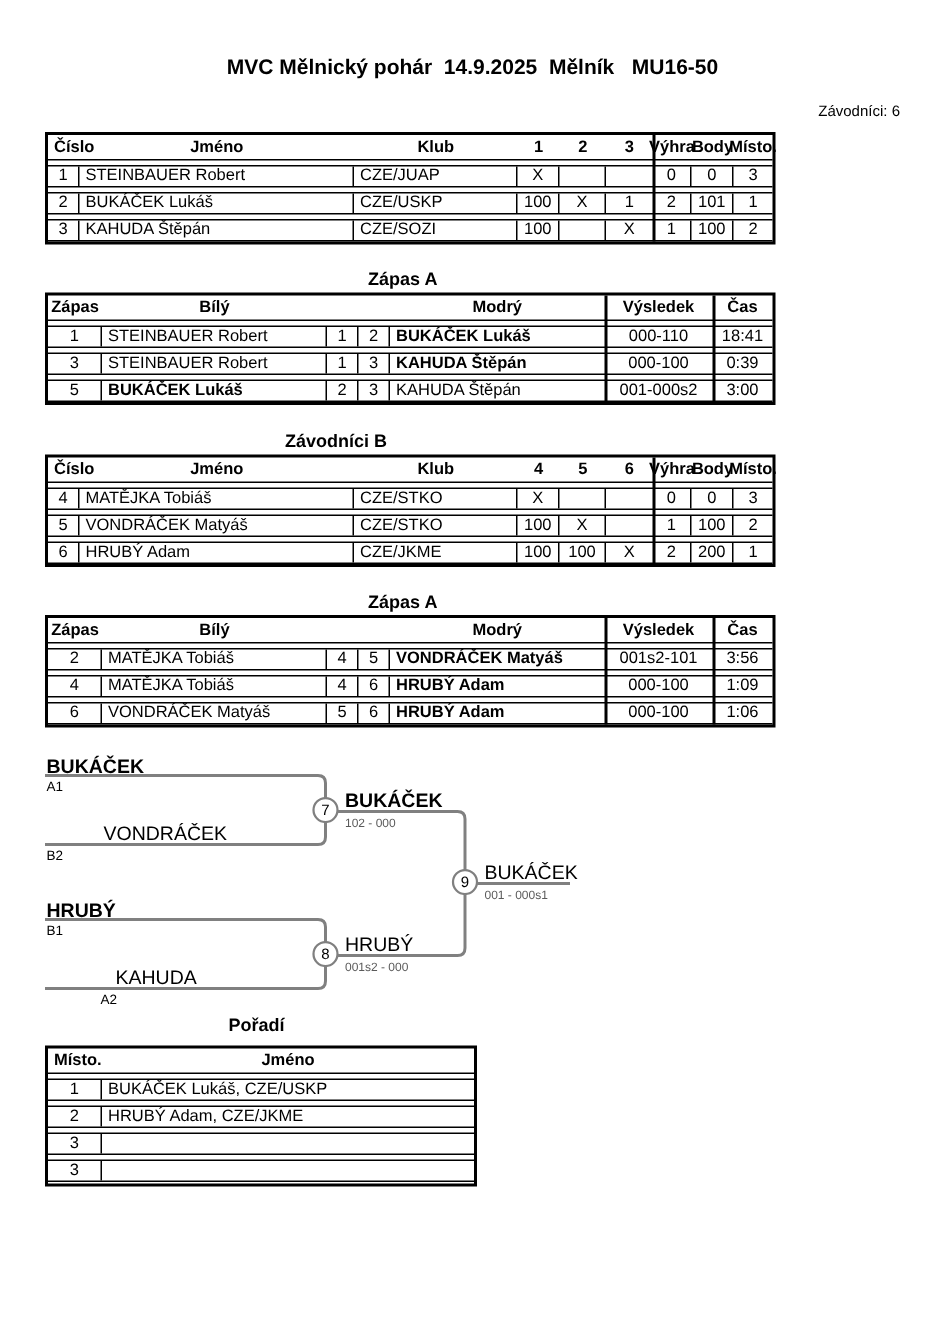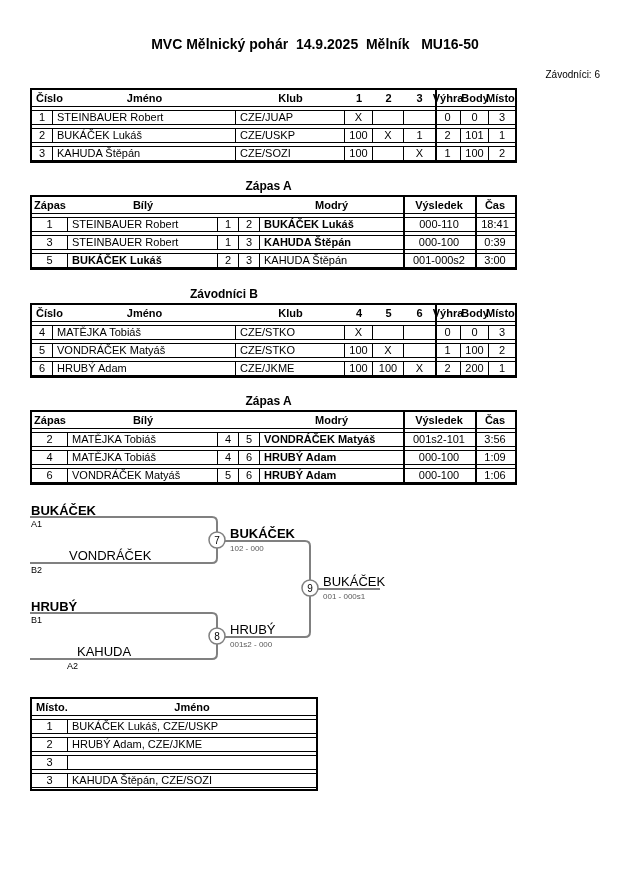--- a/index.html
+++ b/index.html
@@ -250,36 +250,36 @@
   <div class="bk-label b" style="top:600px;left:31px;">HRUBÝ</div>
   <div class="bk-seed" style="top:615px;left:31px;">B1</div>
   <div class="bk-label" style="top:645px;left:33px;margin-left:44px;">KAHUDA</div>
   <div class="bk-seed" style="top:661px;left:31px;margin-left:36px;">A2</div>
   <div class="bk-label" style="top:623px;left:230px;">HRUBÝ</div>
   <div class="bk-score" style="top:640px;left:230px;">001s2 - 000</div>
 
   <div class="bk-label" style="top:575px;left:323px;">BUKÁČEK</div>
   <div class="bk-score" style="top:592px;left:323px;">001 - 000s1</div>
 
+  <div class="sec-title" style="top:676px;left:30px;width:282px;">Pořadí</div>
 
   <div class="tbl" style="top:697px;left:30px;width:288px;height:94px;">
     <div class="trow thead g2">
       <div class="c cl">Místo.</div>
       <div class="c">Jméno</div>
     </div>
     <div class="trow data g2">
       <div class="c br">1</div>
       <div class="c cl">BUKÁČEK Lukáš, CZE/USKP</div>
     </div>
     <div class="trow data g2">
       <div class="c br">2</div>
       <div class="c cl">HRUBÝ Adam, CZE/JKME</div>
     </div>
     <div class="trow data g2">
       <div class="c br">3</div>
     </div>
     <div class="trow data g2">
       <div class="c br">3</div>
-      <div class="c cl">KAHUDA Štěpán, CZE/SOZI</div>
     </div>
   </div>
 
 </div>
 
 </body></html>

